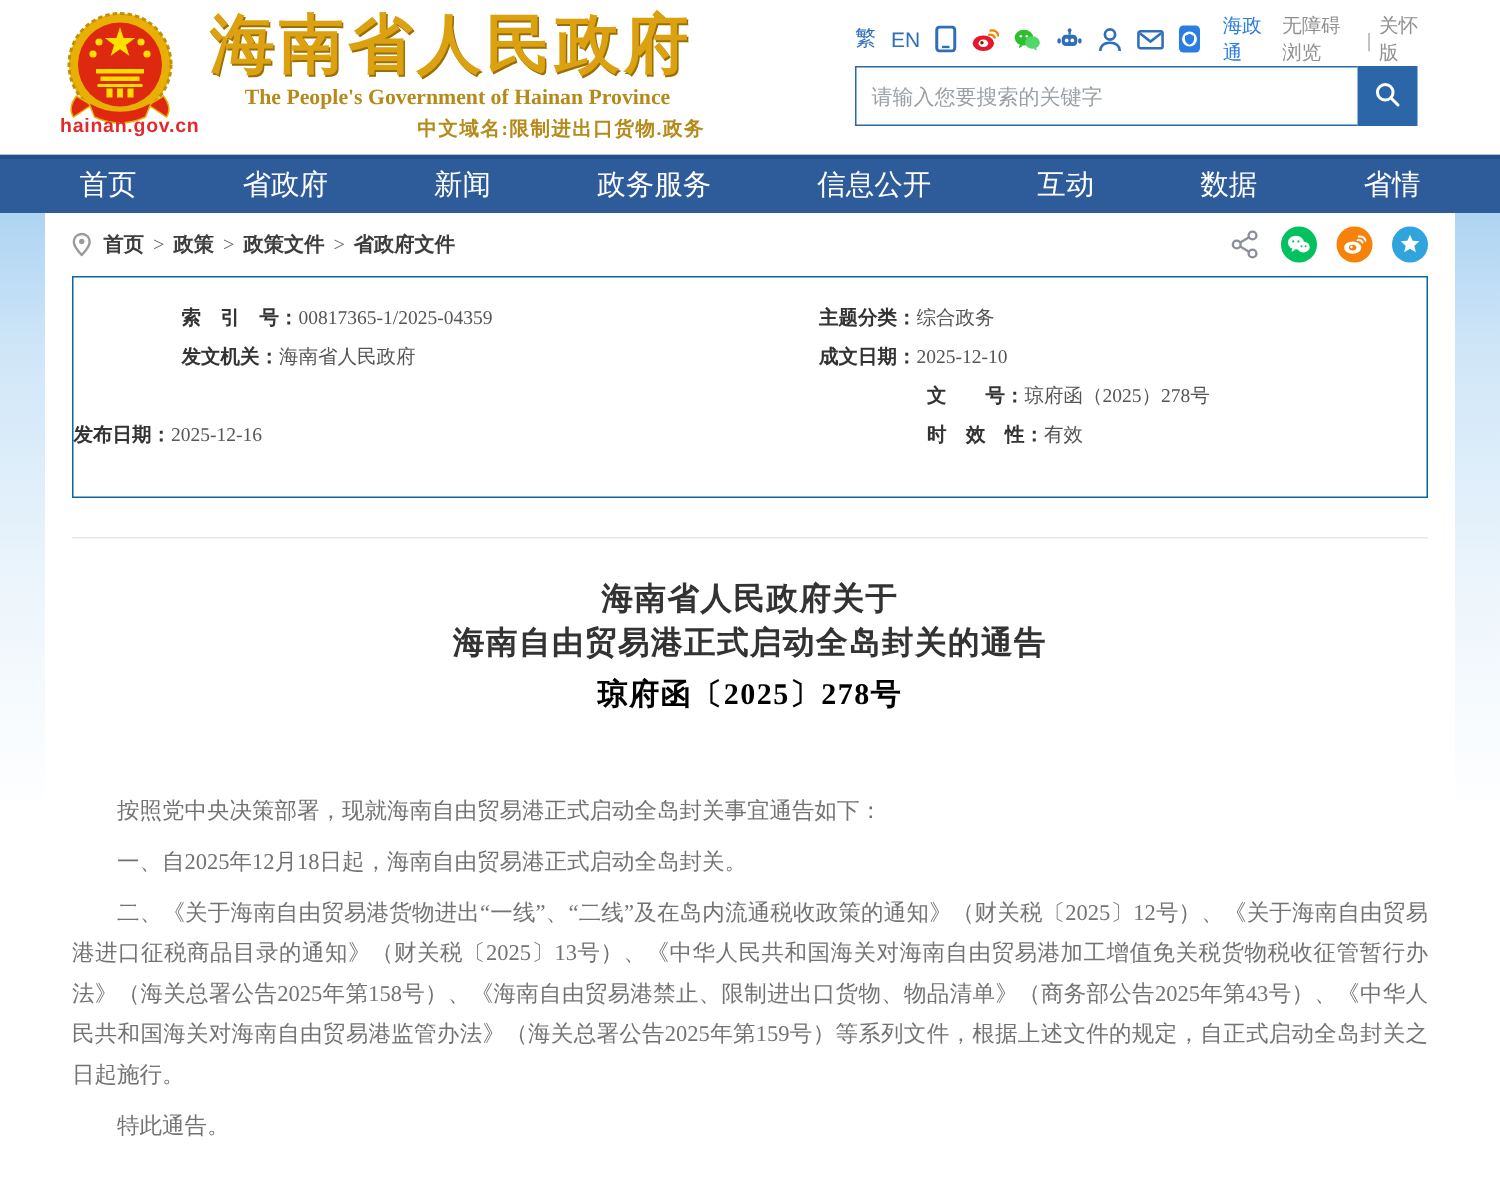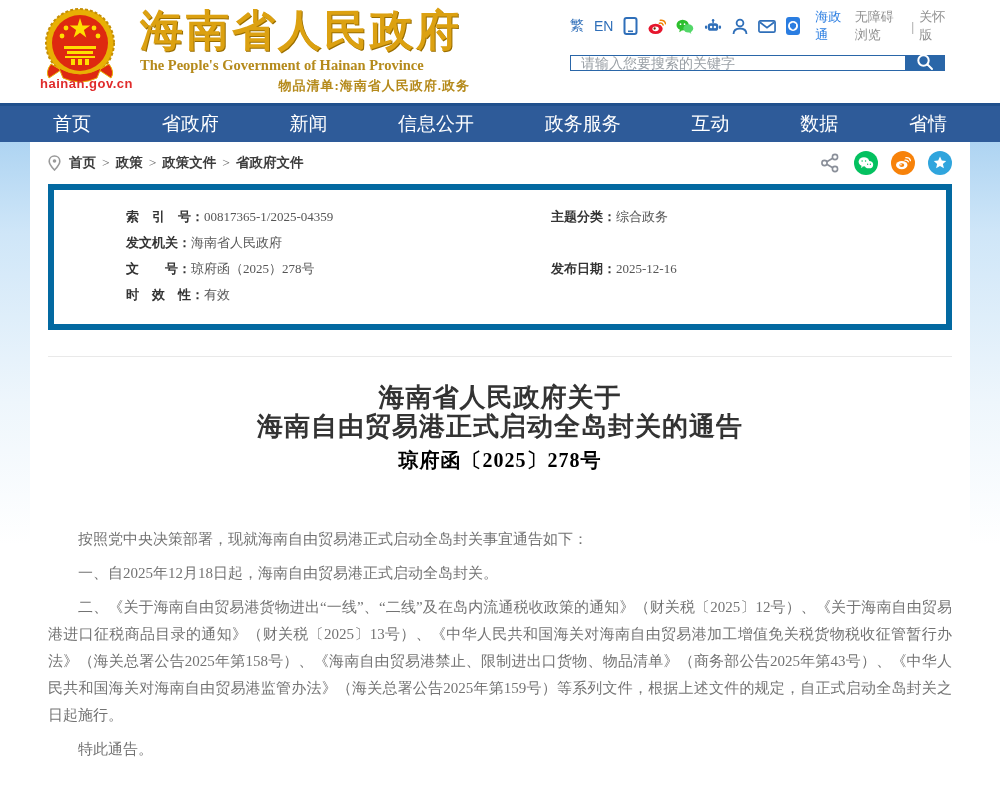--- a/index.html
+++ b/index.html
@@ -7,35 +7,35 @@
   body { font-family:"Liberation Sans", sans-serif; background:#fff; }
   .page { width:1000px; height:791px; overflow:hidden; position:relative; background:#fff; }
 
   
   .site-header { position:relative; height:103px; background:#fff; }
   .emblem-wrap { position:absolute; left:40px; top:6px; width:80px; text-align:right; }
   .emblem-wrap svg { display:block; margin:0 auto; }
   .gov-domain { color:#e02b2b; font-weight:bold; font-size:13px; margin-top:-10px; letter-spacing:0.5px; }
   .title-group { position:absolute; left:140px; top:8px; width:330px; }
   .site-title { font-family:"Liberation Serif", serif; font-weight:bold; font-size:43px; line-height:46px; color:#dca111; letter-spacing:3px; text-shadow:1px 1px 0 #9a6e00, 0 0 1px #fff; white-space:nowrap; }
-  .site-sub-en { font-family:"Liberation Serif", serif; font-weight:bold; font-size:14.5px; color:#b58a1b; margin-top:3px; white-space:nowrap; }
+  .site-sub-en { font-family:"Liberation Serif", serif; font-weight:bold; font-size:14.5px; color:#b58a1b; margin-top:3px; white-space:nowrap;text-align:center; }
   .site-domain-note { font-family:"Liberation Serif", serif; font-weight:bold; font-size:13px; color:#b58a1b; margin-top:3px; text-align:right; letter-spacing:1px; }
 
   .header-right { position:absolute; right:50px; top:14px; width:380px; }
   .toolbar { display:flex; align-items:center; justify-content:flex-end; gap:10px; height:24px; }
   .tb-link { color:#2f6fb9; font-size:14px; text-decoration:none; cursor:pointer; }
   .tb-icon { display:inline-flex; width:18px; height:18px; align-items:center; justify-content:center; cursor:pointer; }
   .hzt { display:flex; align-items:center; gap:15px; cursor:pointer;justify-content:center; }
   .hzt-badge { width:18px; height:18px; background:#2a7de1; border-radius:3px; display:flex; align-items:center; justify-content:center; }
   .hzt-label { color:#2a7de1; font-size:13px; }
   .gray-links { color:#909090; font-size:13px; display:flex; gap:5px; align-items:center; }
   .gray-links span { cursor:pointer; }
   .gray-links .divider { cursor:default; color:#b5b5b5; }
 
-  .searchbar { margin-top:17px; display:flex; height:16px; width:375px; }
+  .searchbar { margin-top:6px; display:flex; height:40px; width:375px; }
   .search-input { flex:1; border:1px solid #2a66a8; border-right:none; padding:0 10px; font-size:14px; color:#333; outline:none; }
   .search-input::placeholder { color:#9aa0a6; }
   .search-btn { width:40px; background:#2a66a8; border:none; cursor:pointer; display:flex; align-items:center; justify-content:center; }
 
   
   .main-nav { height:39px; background:#2e5b99; border-top:3px solid #20508d; display:flex; align-items:center; justify-content:space-between; padding:0 45px; }
   .nav-item { color:#fff; font-size:19px; text-decoration:none; cursor:pointer; line-height:36px; padding:0 8px; white-space:nowrap; }
 
   
   .content-bg { height:649px; background:linear-gradient(180deg, #aed4f2 0%, #cfe6f8 14%, #eef6fc 40%, #ffffff 62%); padding:0 30px; }
@@ -45,30 +45,30 @@
   .crumb-pin { margin-right:8px; display:flex; }
   .crumbs { font-family:"Liberation Serif", serif; font-weight:bold; font-size:13.5px; color:#3d3d3d; display:flex; gap:6px; align-items:center; }
   .crumbs a { color:#3d3d3d; text-decoration:none; cursor:pointer; }
   .crumb-sep { color:#666; font-weight:normal; }
   .share-row { margin-left:auto; display:flex; align-items:center; gap:13px; }
   .share-circle { width:24px; height:24px; border-radius:50%; display:flex; align-items:center; justify-content:center; cursor:pointer; }
   .sc-wechat { background:#04c160; }
   .sc-weibo { background:#f7820a; }
   .sc-qzone { background:#30a5dd; }
 
-  .meta-box { border:6px solid #0369a1; padding:14px 0 16px 0; display:grid; grid-template-columns:497px 1fr; font-size:13px; }
+  .meta-box { border:1px solid #0369a1; padding:14px 0 16px 0; display:grid; grid-template-columns:497px 1fr; font-size:13px; }
   .meta-cell { padding:6px 0 6px 0; line-height:14px; }
   .meta-left { padding-left:72px; }
   .meta-label { font-family:"Liberation Serif", serif; font-weight:bold; color:#333; }
   .meta-value { font-family:"Liberation Serif", serif; color:#555; }
 
   .doc-divider { border:none; border-top:1px solid #e9e9e9; margin:26px 0 0 0; }
 
   .doc-title-block { text-align:center; margin-top:26px; font-family:"Liberation Serif", serif; }
-  .doc-title-line { font-weight:bold; font-size:26px; color:#333; line-height:29px; letter-spacing:1px; }
+  .doc-title-line { font-weight:bold; font-size:21px; color:#333; line-height:29px; letter-spacing:1px; }
   .doc-number { font-size:20px; color:#000000; margin-top:6px; letter-spacing:1px;font-weight:bold; }
 
   .doc-body { margin-top:52px; font-family:"Liberation Serif", serif; font-size:15px; color:#737373; line-height:27px; }
   .doc-body p { text-indent:2em; margin-bottom:7px; text-align:justify; }
 </style>
 </head>
 <body>
 
 <div class="page">
 
@@ -94,21 +94,21 @@
           <rect x="37" y="53" width="4" height="6" fill="#ffde00"></rect>
           <rect x="44" y="53" width="4" height="6" fill="#ffde00"></rect>
         </svg>
       </span>
       <div class="gov-domain">hainan.gov.cn</div>
     </div>
 
     <div class="title-group">
       <div class="site-title">海南省人民政府</div>
       <div class="site-sub-en">The People's Government  of Hainan Province</div>
-      <div class="site-domain-note">物品清单:海南省人民政府.政务</div>
+      <div class="site-domain-note">中文域名:限制进出口货物.政务</div>
     </div>
 
     <div class="header-right">
       <div class="toolbar">
         <a class="tb-link">繁</a>
         <a class="tb-link">EN</a>
         <span class="tb-icon">
           <svg width="15" height="18" viewBox="0 0 15 18">
               <rect x="1.5" y="1" width="12" height="16" rx="2" fill="none" stroke="#2f6fb9" stroke-width="2"></rect>
               <rect x="5" y="13.5" width="5" height="1.6" fill="#2f6fb9"></rect>
@@ -183,22 +183,22 @@
           </span>
         </button>
       </div>
     </div>
   </header>
 
   <nav class="main-nav">
     <a class="nav-item">首页</a>
     <a class="nav-item">省政府</a>
     <a class="nav-item">新闻</a>
+    <a class="nav-item">政务服务</a>
     <a class="nav-item">信息公开</a>
-    <a class="nav-item">政务服务</a>
     <a class="nav-item">互动</a>
     <a class="nav-item">数据</a>
     <a class="nav-item">省情</a>
   </nav>
 
   <div class="content-bg">
     <div class="content">
 
       <div class="crumb-row">
         <span class="crumb-pin">
@@ -257,20 +257,23 @@
       <div class="meta-box">
         <div class="meta-cell meta-left">
           <span class="meta-label">索　引　号：</span><span class="meta-value">00817365-1/2025-04359</span>
         </div>
         <div class="meta-cell">
           <span class="meta-label">主题分类：</span><span class="meta-value">综合政务</span>
         </div>
         <div class="meta-cell meta-left">
           <span class="meta-label">发文机关：</span><span class="meta-value">海南省人民政府</span>
         </div>
+        <div class="meta-cell">
+          <span class="meta-label">成文日期：</span><span class="meta-value">2025-12-10</span>
+        </div>
         <div class="meta-cell"></div>
         <div class="meta-cell meta-left">
           <span class="meta-label">文　　号：</span><span class="meta-value">琼府函（2025）278号</span>
         </div>
         <div class="meta-cell">
           <span class="meta-label">发布日期：</span><span class="meta-value">2025-12-16</span>
         </div>
         <div class="meta-cell meta-left">
           <span class="meta-label">时　效　性：</span><span class="meta-value">有效</span>
         </div>

